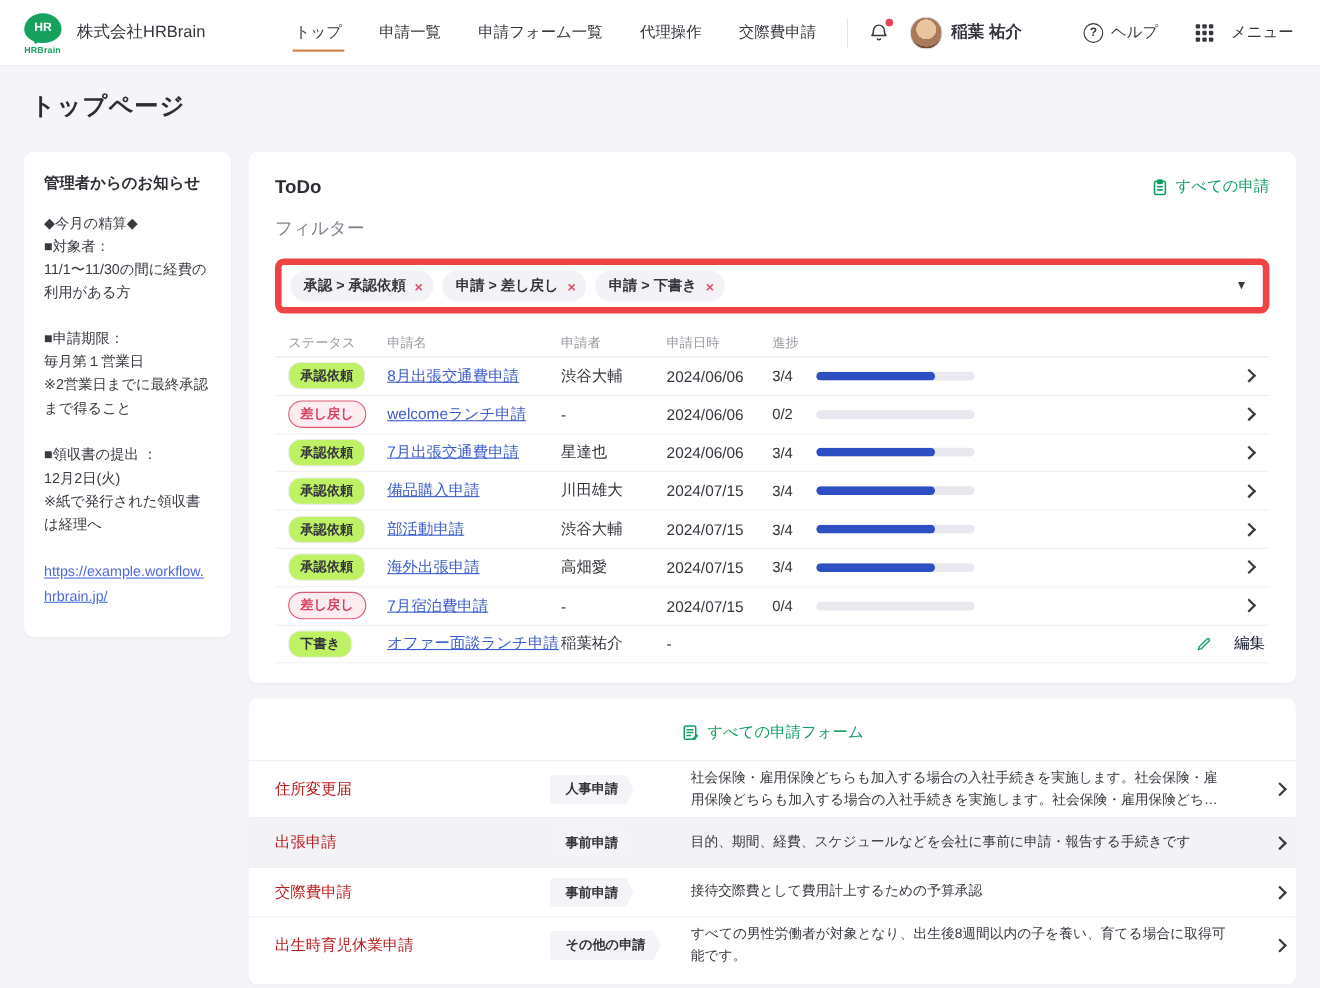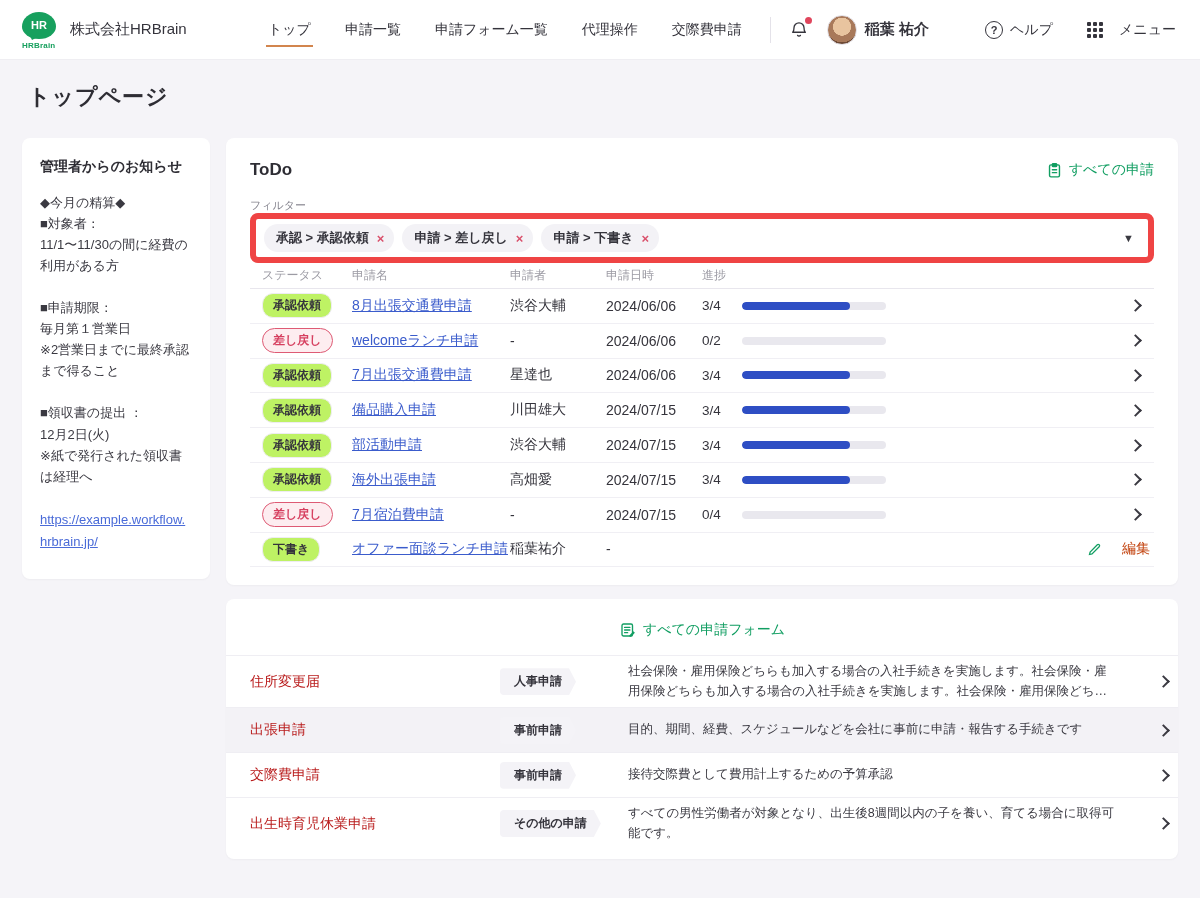--- a/index.html
+++ b/index.html
@@ -50,46 +50,46 @@
   .sb-title { font-size:14px; font-weight:bold; color:#2e2d34; margin-bottom:16px; }
   .sb-body { font-size:13px; line-height:1.62; color:#3a3941; white-space:pre-line; }
   .sb-link { display:block; margin-top:22px; font-size:13px; line-height:1.7; color:#4a6bd8;
     text-decoration:underline; word-break:break-all; }
   
   .main { flex:1; display:flex; flex-direction:column; gap:14px; }
   .todo-card { padding:22px 24px 18px; }
   .todo-head { display:flex; align-items:center; justify-content:space-between; }
   .todo-title { font-size:17px; font-weight:bold; color:#2e2d34; }
   .green-link { display:flex; align-items:center; gap:6px; color:#119e62; font-size:14px; cursor:pointer; }
-  .filter-label { font-size:11px; color:#85848e; margin:18px 0 0; }
+  .filter-label { font-size:16px; color:#85848e; margin:18px 0 16px; }
   .filter-box { border:6px solid #ef4444; border-radius:8px; min-height:40px; display:flex;
     align-items:center; padding:5px 14px 5px 8px; gap:8px; background:#fff; cursor:pointer; }
   .chip { display:flex; align-items:center; gap:8px; background:#f3f2f6; border-radius:14px;
     padding:5px 10px 5px 12px; font-size:13px; font-weight:bold; color:#35343c; }
   .chip-x { color:#d9506b; font-size:13px; font-weight:bold; cursor:pointer; line-height:1; }
   .caret { margin-left:auto; font-size:11px; color:#3a3a41; }
   
-  .t-table { }
+  .t-table { margin-top:14px; }
   .t-head, .t-row { display:grid; grid-template-columns:90px 158px 96px 96px 1fr 44px;
     align-items:center; padding:0 4px 0 12px; }
   .t-head { height:26px; font-size:12px; color:#9c9ba4; border-bottom:1px solid #e8e6ed; }
   .t-row { height:34.8px; border-bottom:1px solid #f0eff4; }
   .badge { display:inline-block; font-size:12px; font-weight:bold; color:#35343c;
     background:#bef264; border:1px solid #eeecf2; border-radius:11px; padding:3px 10px;
     justify-self:start; white-space:nowrap; }
   .badge.danger { background:#fdedf0; border:1px solid #de5a74; color:#d63f5f; border-radius:13px; }
   .t-link { font-size:14px; color:#3b5ccc; text-decoration:underline; cursor:pointer; white-space:nowrap; }
   .t-cell { font-size:14px; color:#35343c; white-space:nowrap; }
   .prog-wrap { display:flex; align-items:center; gap:10px; }
   .prog-num { font-size:13.5px; color:#35343c; width:30px; }
   .prog-track { width:144px; height:8px; background:#e9e8ee; border-radius:4px; overflow:hidden; }
   .prog-fill { height:100%; background:#2e4ec4; border-radius:4px; }
   .chev { width:9px; height:9px; border-top:2px solid #3a3941; border-right:2px solid #3a3941;
     transform:rotate(45deg); justify-self:end; margin-right:10px; cursor:pointer; }
-  .edit-link { display:flex; align-items:center; gap:20px; color:#c2410c; font-size:14px;
+  .edit-link { display:flex; align-items:center; gap:20px; color:#0f172a; font-size:14px;
     cursor:pointer; justify-self:end; white-space:nowrap; }
   
   .forms-card { padding:14px 0 10px; }
   .forms-head { display:flex; justify-content:center; padding:8px 24px 16px; }
   .f-row { display:grid; grid-template-columns:250px 128px 1fr 46px; align-items:center;
     min-height:45px; padding:6px 0 6px 24px; border-top:1px solid #efeef3; cursor:pointer; }
   .f-row.highlight { background:#f3f2f6; }
   .f-name { font-size:14px; color:#b91c1c; }
   .f-badge { display:inline-block; font-size:12px; font-weight:bold; color:#35343c; background:#f4f3f7;
     border-radius:4px; padding:5px 14px; justify-self:start;

